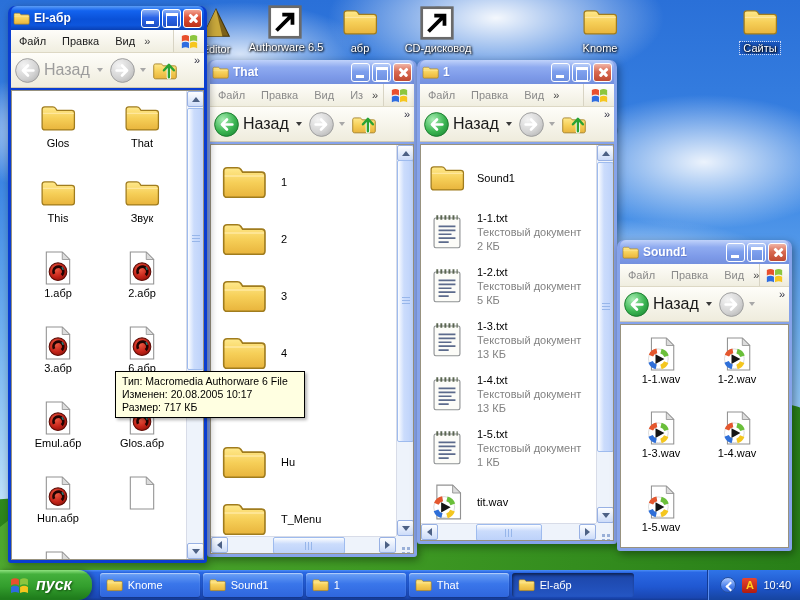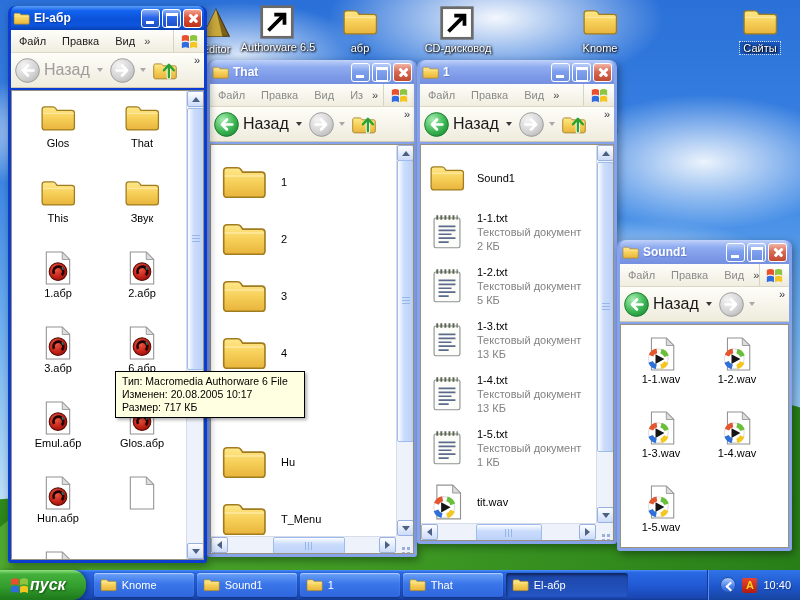--- a/index.html
+++ b/index.html
@@ -21,23 +21,23 @@
 
   
   .dicon{position:absolute;display:flex;flex-direction:column;align-items:center;z-index:1;cursor:pointer;}
   .dicon .icwrap{position:relative;width:36px;height:34px;}
   .dicon .icwrap svg{width:36px;height:34px;}
   .dicon .sc{display:none;position:absolute;left:-1px;bottom:-1px;width:10px;height:10px;}
   .dicon.shortcut .sc{display:block;}
   .dlabel{margin-top:3px;font-size:11px;color:#fff;white-space:nowrap;text-shadow:1px 1px 2px #000,0 0 3px #000;padding:0 3px;}
   .dicon.selected .dlabel{background:rgba(12,64,166,.6);outline:1px dotted #cdd8f5;}
   .dicon:nth-child(1){left:188px;top:6px;width:56px;}
-  .dicon:nth-child(2){left:236px;top:4px;width:84px;}
+  .dicon:nth-child(2){left:244px;top:4px;width:84px;}
   .dicon:nth-child(3){left:332px;top:5px;width:56px;}
-  .dicon:nth-child(4){left:422px;top:5px;width:72px;}
+  .dicon:nth-child(4){left:402px;top:5px;width:72px;}
   .dicon:nth-child(5){left:572px;top:5px;width:56px;}
   .dicon:nth-child(6){left:732px;top:5px;width:56px;justify-content:center;}
   .dicon:nth-child(7){left:572px;top:86px;width:56px;}
 
   
   .window{position:absolute;border-radius:7px 7px 3px 3px;padding:0 3px 3px;box-shadow:2px 3px 8px rgba(0,0,0,.4);}
   .win-active{background:#0a3dd0;}
   .win-inactive{background:#86a3ea;}
   #win-el{left:8px;top:6px;width:199px;height:557px;z-index:20;}
   #win-that{left:207px;top:60px;width:210px;height:497px;z-index:10;}
@@ -122,21 +122,21 @@
   .tinfo{display:flex;flex-direction:column;line-height:14px;}
   .tname{color:#000;}
   .tmeta{color:#828282;}
 
   
   .tooltip{position:absolute;left:115px;top:371px;width:190px;z-index:90;background:#ffffe1;border:1px solid #000;padding:3px 6px;font-size:10.5px;line-height:13px;color:#000;box-shadow:2px 2px 3px rgba(0,0,0,.3);}
 
   
   .taskbar{position:absolute;left:0;right:0;bottom:0;height:30px;z-index:100;display:flex;align-items:stretch;
     background:linear-gradient(180deg,#4b8df6 0%,#2a68e4 8%,#2058d2 55%,#1a47b2 92%,#143a96 100%);}
-  .startbtn{flex:0 0 auto;display:flex;align-items:center;padding:0 20px 0 9px;margin-right:8px;
+  .startbtn{flex:0 0 auto;display:flex;align-items:center;gap:6px;padding:0 20px 0 9px;margin-right:8px;
     background:linear-gradient(180deg,#8ee27f 0%,#44b03c 14%,#339e2d 55%,#1f7c1c 95%);
     border-radius:0 14px 14px 0;color:#fff;font-weight:bold;font-style:italic;font-size:16px;
     text-shadow:1px 1px 2px #154f10;box-shadow:2px 0 5px rgba(0,0,0,.35);cursor:pointer;}
   .startbtn svg{width:21px;height:21px;}
   .tasks{display:flex;gap:3px;padding:3px 0;}
   .task{width:100px;display:flex;align-items:center;gap:5px;padding:0 6px;border-radius:3px;color:#fff;font-size:11px;cursor:pointer;
     background:linear-gradient(180deg,#6ba1f7,#3a76ea 45%,#2f66dd);box-shadow:inset 0 1px 1px rgba(255,255,255,.5),0 1px 2px rgba(0,0,0,.3);}
   .task svg{width:17px;height:14px;flex:0 0 auto;}
   .task span{overflow:hidden;white-space:nowrap;}
   .task.active{width:122px;background:linear-gradient(180deg,#1c45a8,#2456c4);box-shadow:inset 1px 2px 3px rgba(0,0,0,.5);}

